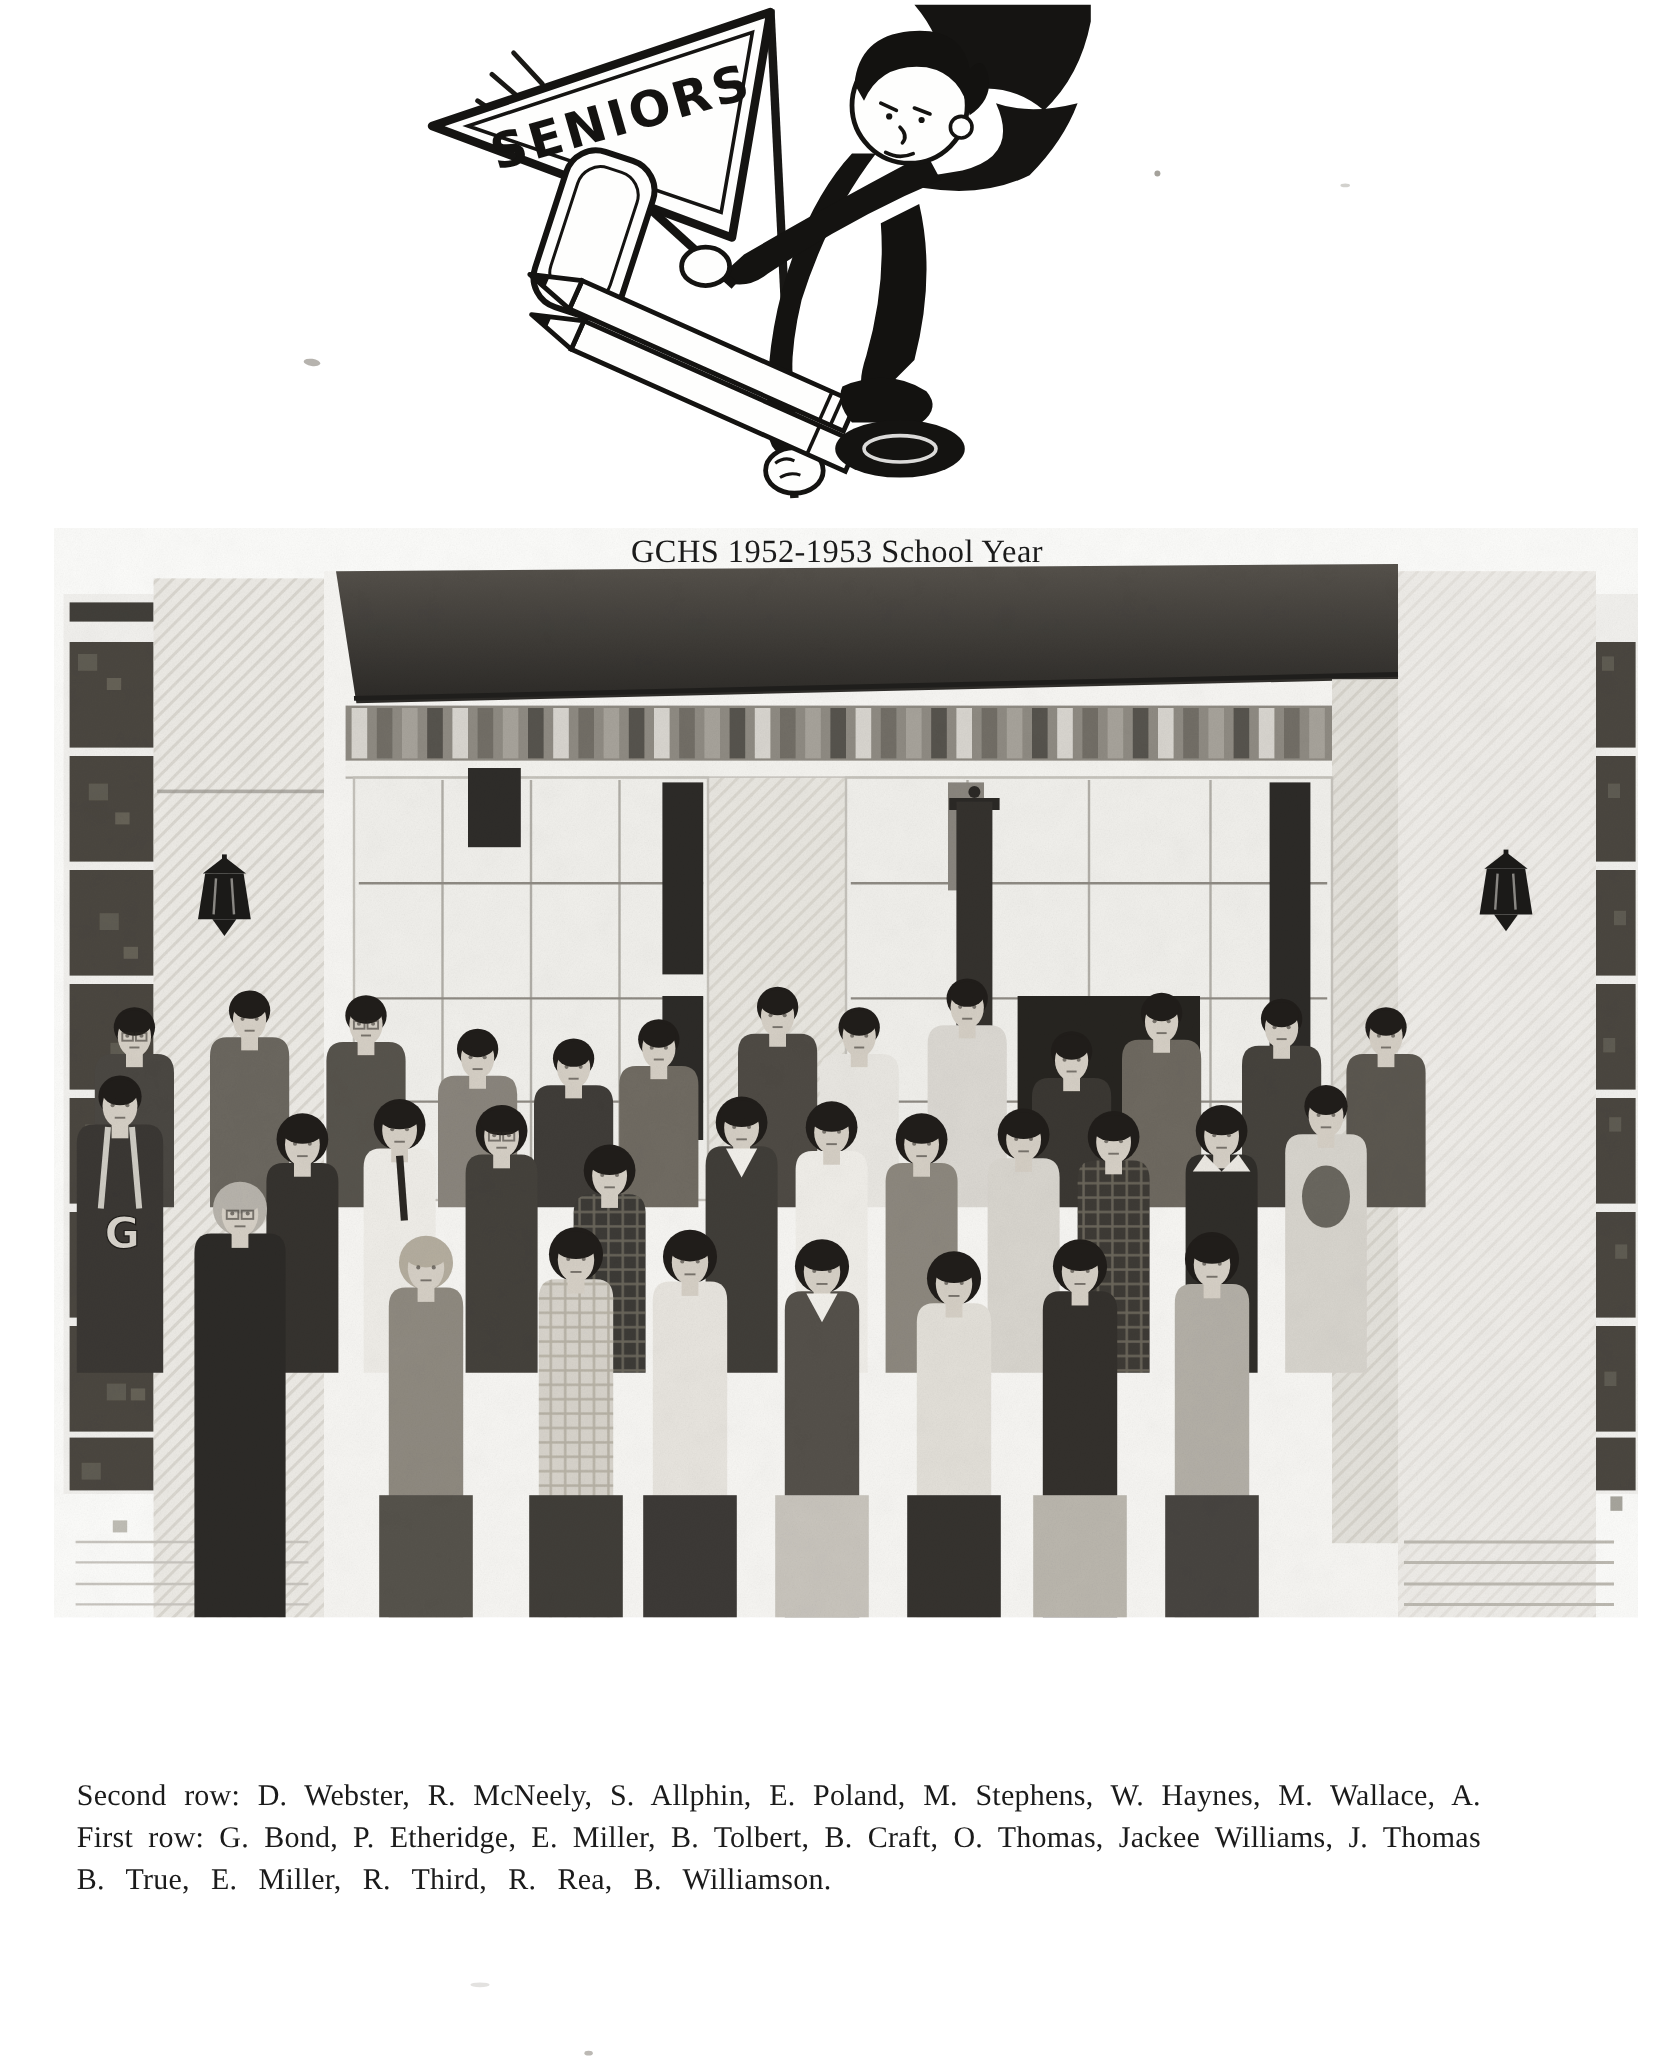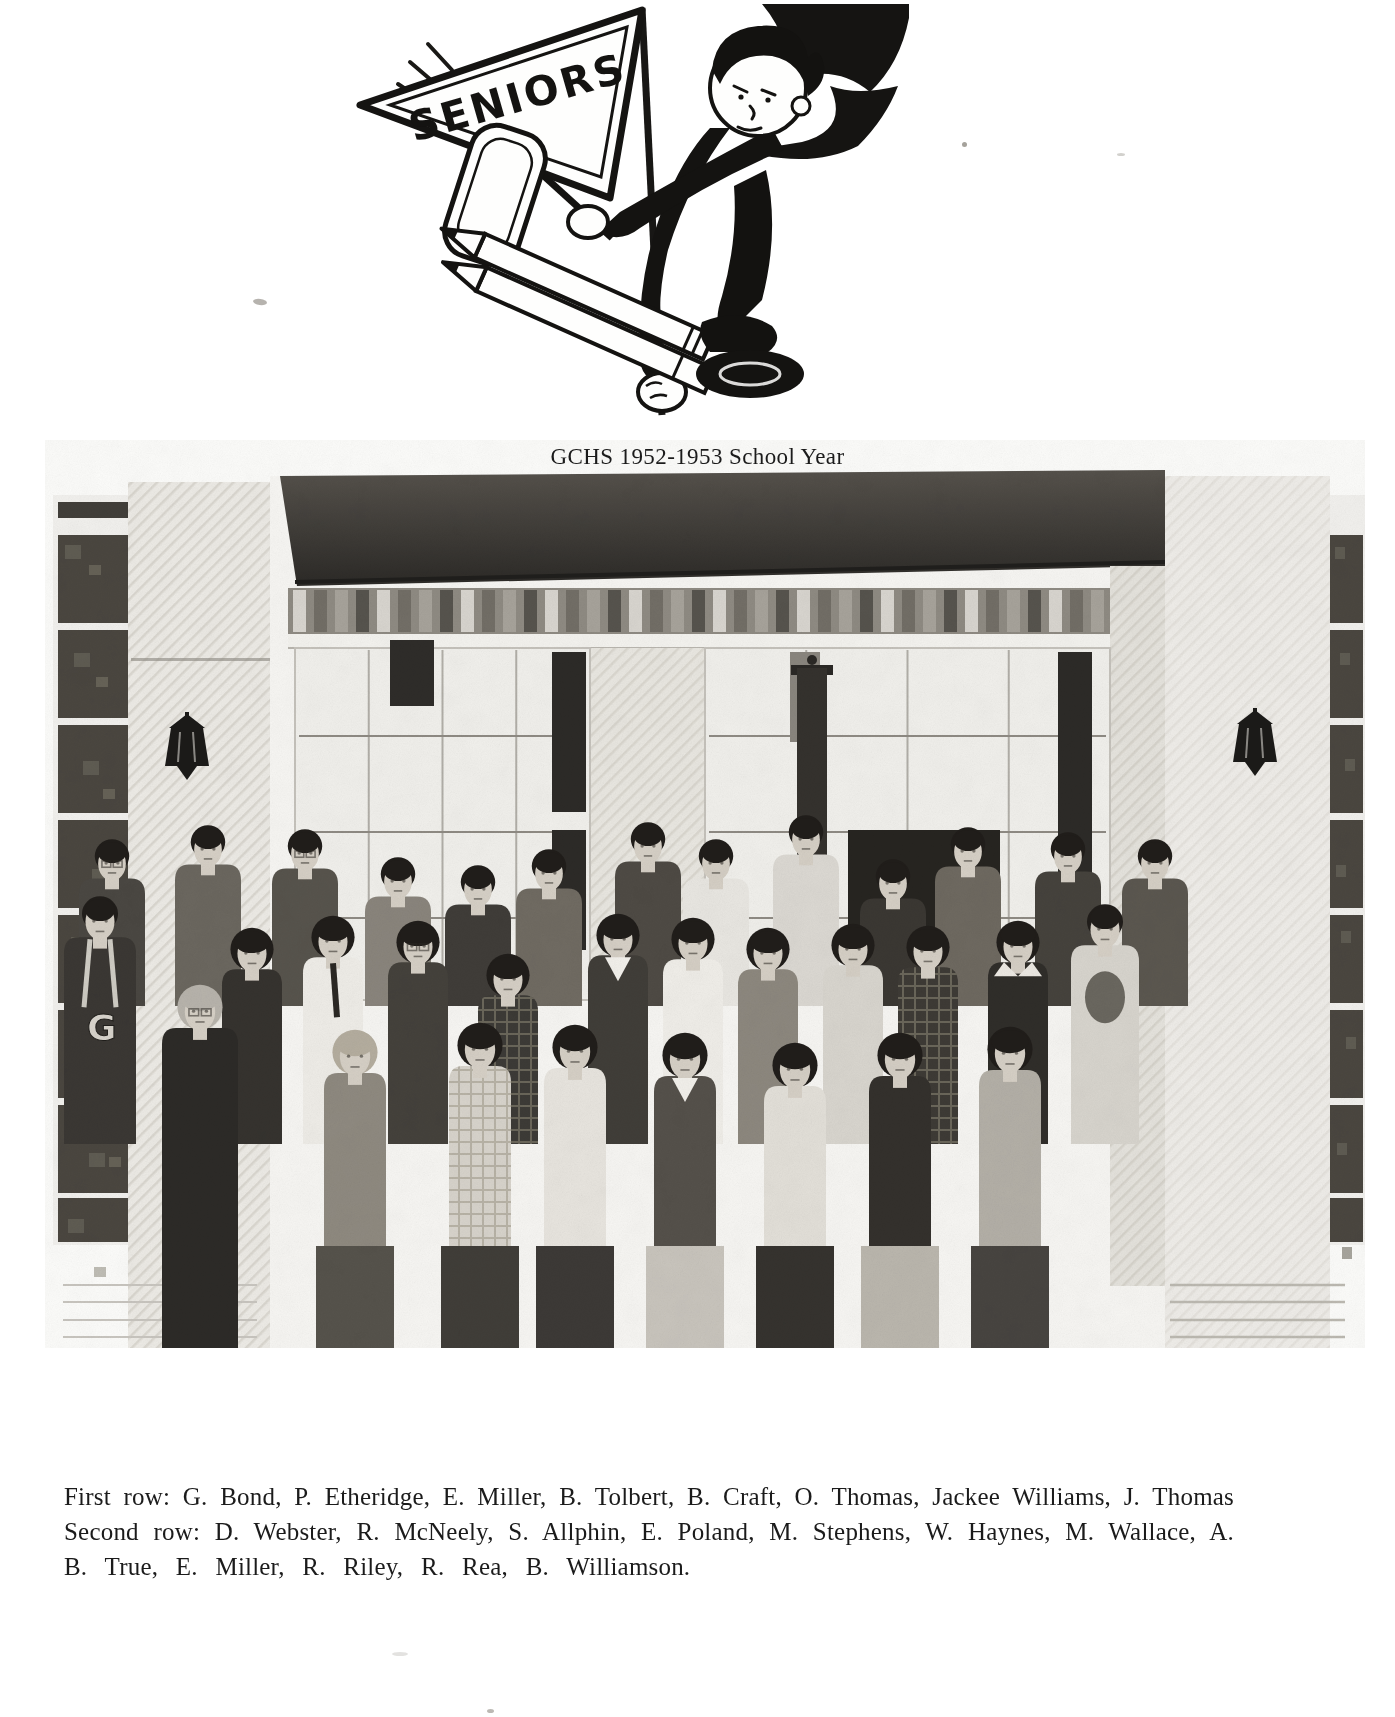--- a/index.html
+++ b/index.html
@@ -5,21 +5,21 @@
   html,body{margin:0;padding:0;background:#d9d9d6;}
   .page{
     position:relative;width:1395px;height:1717px;margin:0 auto;
     background:#ffffff;overflow:hidden;
     font-family:"Liberation Serif",serif;color:#1b1b1b;
   }
   .cartoon{position:absolute;left:310px;top:0;width:600px;height:418px;z-index:1;}
   .photo{position:absolute;left:45px;top:440px;width:1320px;height:908px;z-index:2;}
   .photo-title{
     position:absolute;top:444px;left:0;width:100%;text-align:center;z-index:3;
-    font-size:23px;letter-spacing:.4px;font-family:"Liberation Serif",serif;
+    font-size:27px;letter-spacing:.4px;font-family:"Liberation Serif",serif;
   }
   .caption{
     position:absolute;left:64px;top:1479px;width:1170px;z-index:3;
     font-size:25px;line-height:35px;letter-spacing:.2px;
     font-family:"Liberation Serif",serif;
   }
   .cap-just{text-align:justify;text-align-last:justify;}
   .cap-left{word-spacing:.45em;}
   .speck{position:absolute;background:#8f8b82;border-radius:50%;z-index:4;}
   svg text{font-family:"DejaVu Sans",sans-serif;}
@@ -695,23 +695,23 @@
           </g>
           <rect x="926" y="806" width="78" height="102" fill="#474440"></rect>
         </g>
       </g>
     <text x="42" y="600" font-size="36" font-weight="bold" fill="#d8d4cc" stroke="#1f1d1a" stroke-width="1">G</text>
     <rect x="0" y="0" width="1320" height="908" filter="url(#grainF)" opacity="0.10" style="mix-blend-mode:multiply"></rect>
     <rect x="0" y="0" width="1320" height="908" filter="url(#grainC)" opacity="0.05" style="mix-blend-mode:multiply"></rect>
   </svg>
 
   <div class="caption">
+    <div class="cap-just">Second row: D. Webster, R. McNeely, S. Allphin, E. Poland, M. Stephens, W. Haynes, M. Wallace, A.</div>
     <div class="cap-just">First row: G. Bond, P. Etheridge, E. Miller, B. Tolbert, B. Craft, O. Thomas, Jackee Williams, J. Thomas</div>
-    <div class="cap-just">Second row: D. Webster, R. McNeely, S. Allphin, E. Poland, M. Stephens, W. Haynes, M. Wallace, A.</div>
-    <div class="cap-left">B. True, E. Miller, R. Riley, R. Rea, B. Williamson.</div>
+    <div class="cap-left">B. True, E. Miller, R. Third, R. Rea, B. Williamson.</div>
   </div>
 
   <div class="speck" style="left:253px;top:299px;width:14px;height:6px;opacity:.65;transform:rotate(8deg);"></div>
   <div class="speck" style="left:962px;top:142px;width:5px;height:5px;opacity:.8;"></div>
   <div class="speck" style="left:1117px;top:153px;width:8px;height:3px;opacity:.4;"></div>
   <div class="speck" style="left:487px;top:1709px;width:7px;height:4px;opacity:.6;"></div>
   <div class="speck" style="left:392px;top:1652px;width:16px;height:4px;opacity:.25;"></div>
 </div>
 
 </body></html>

